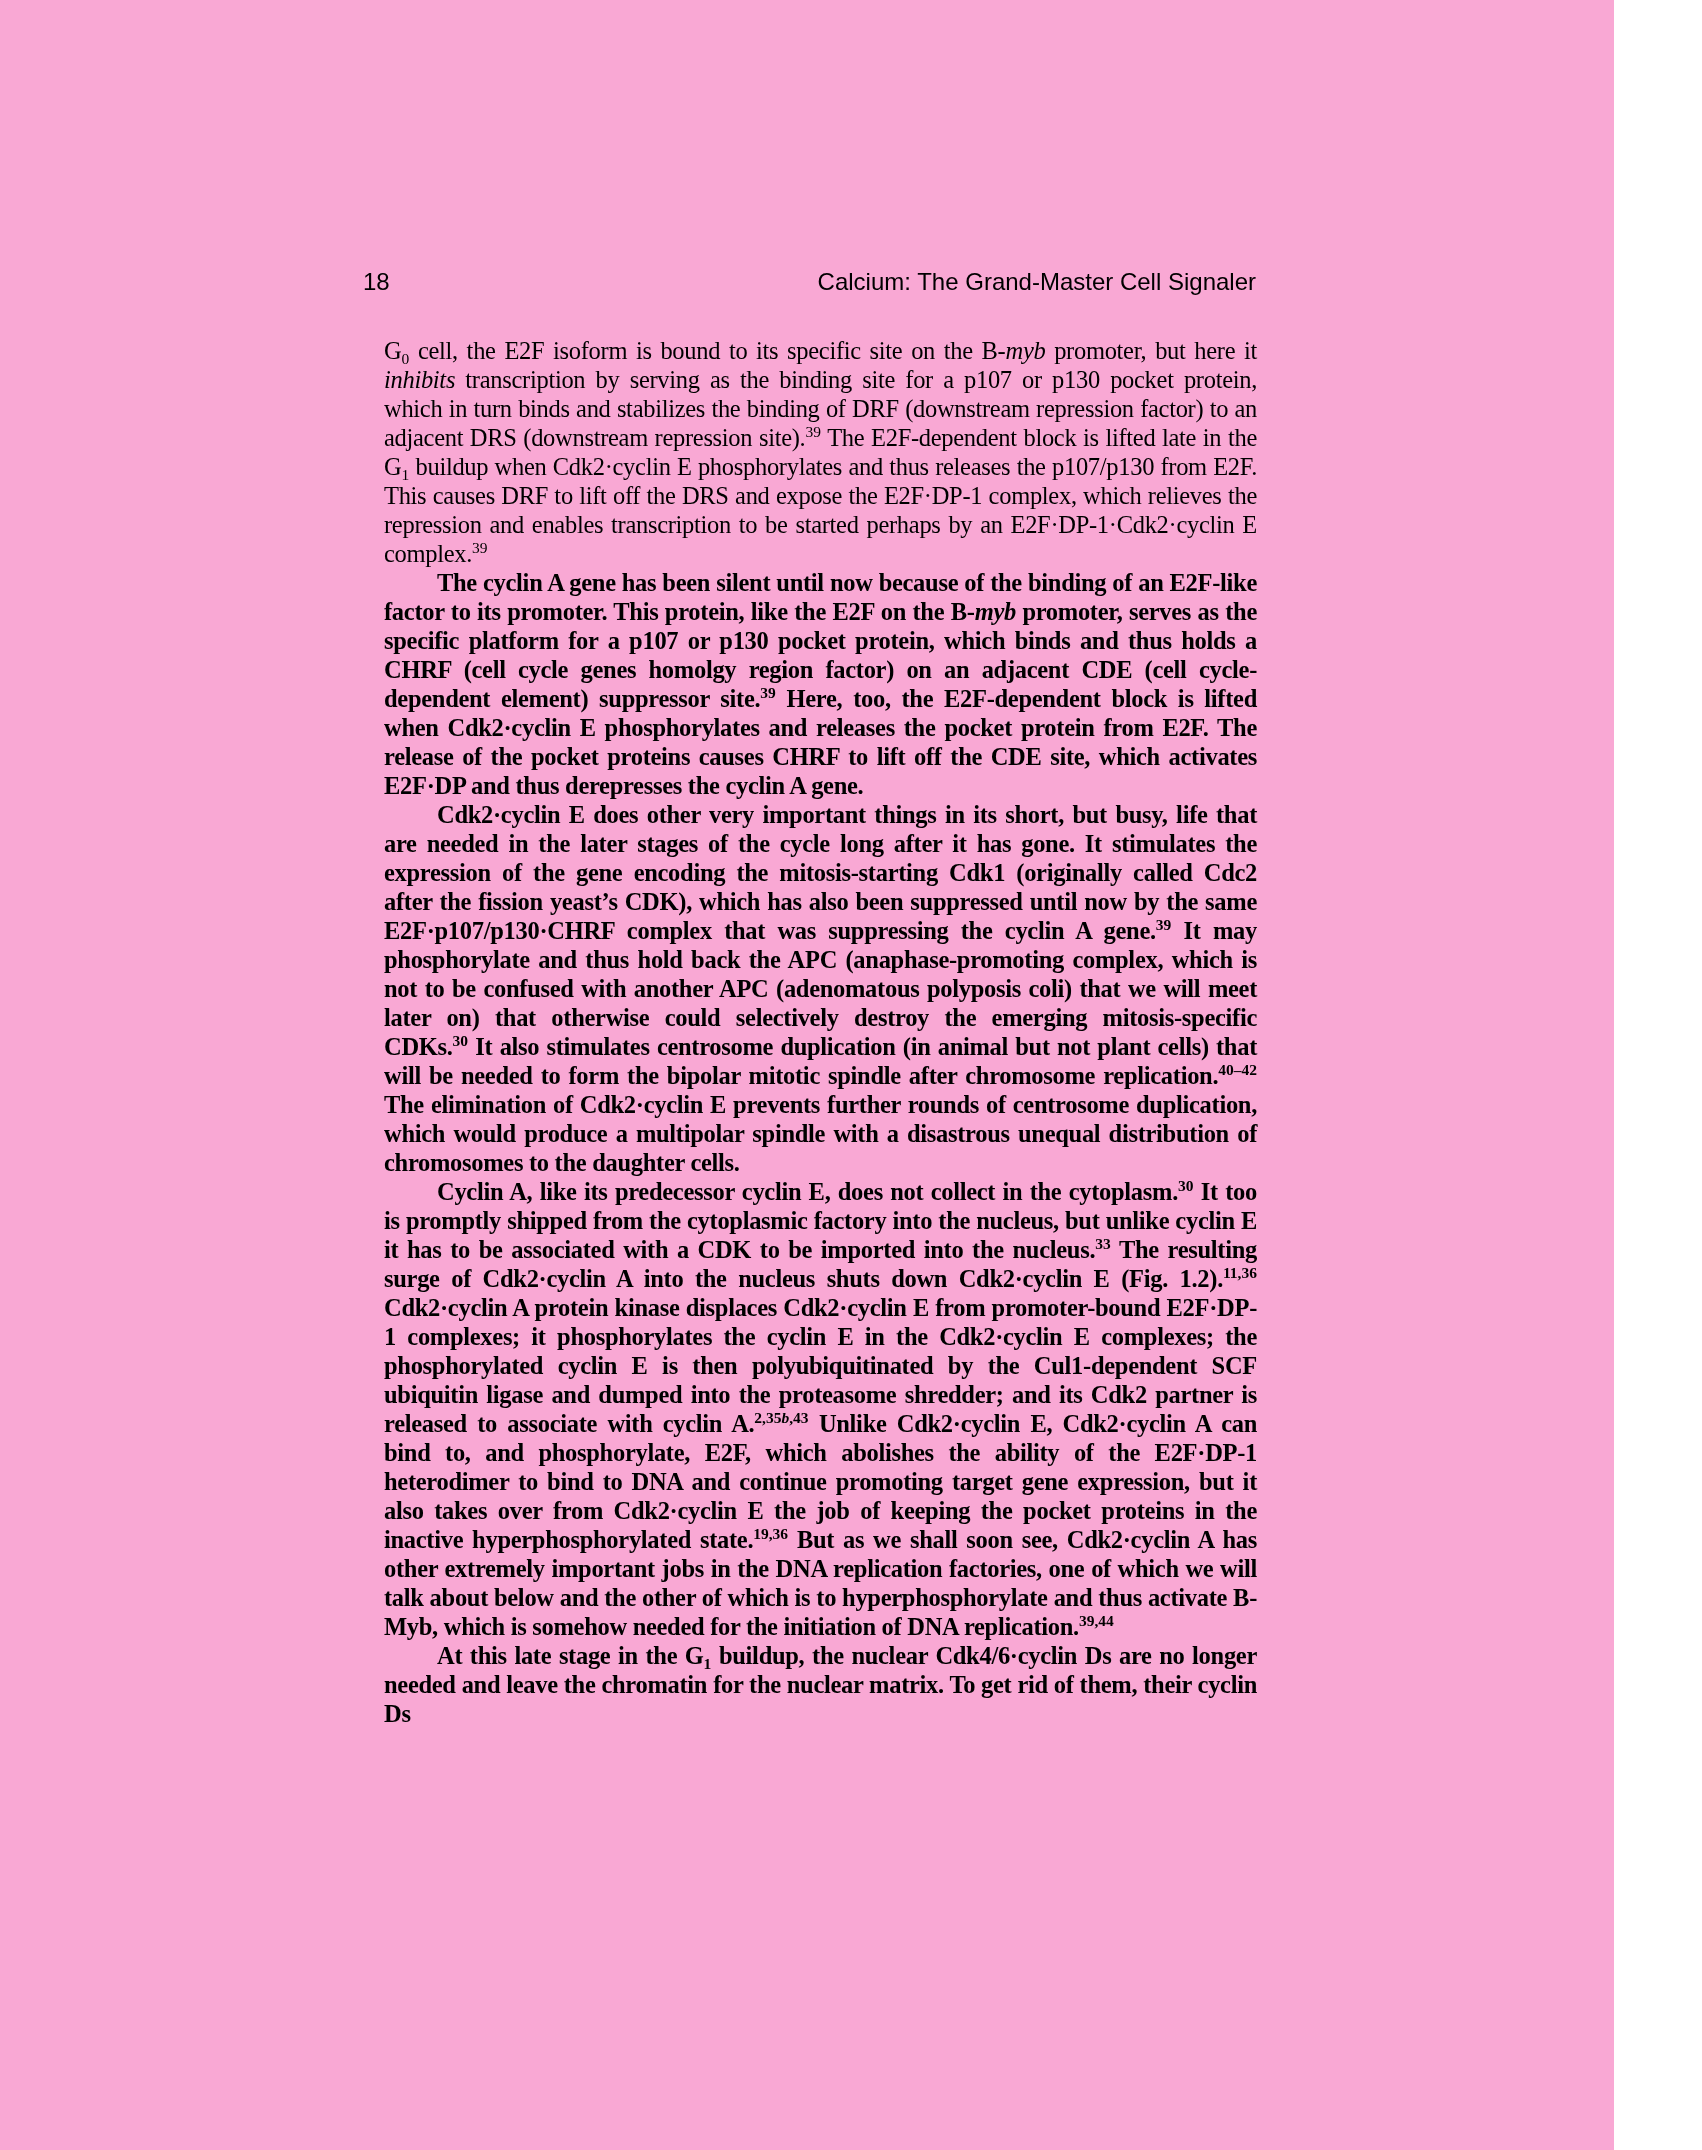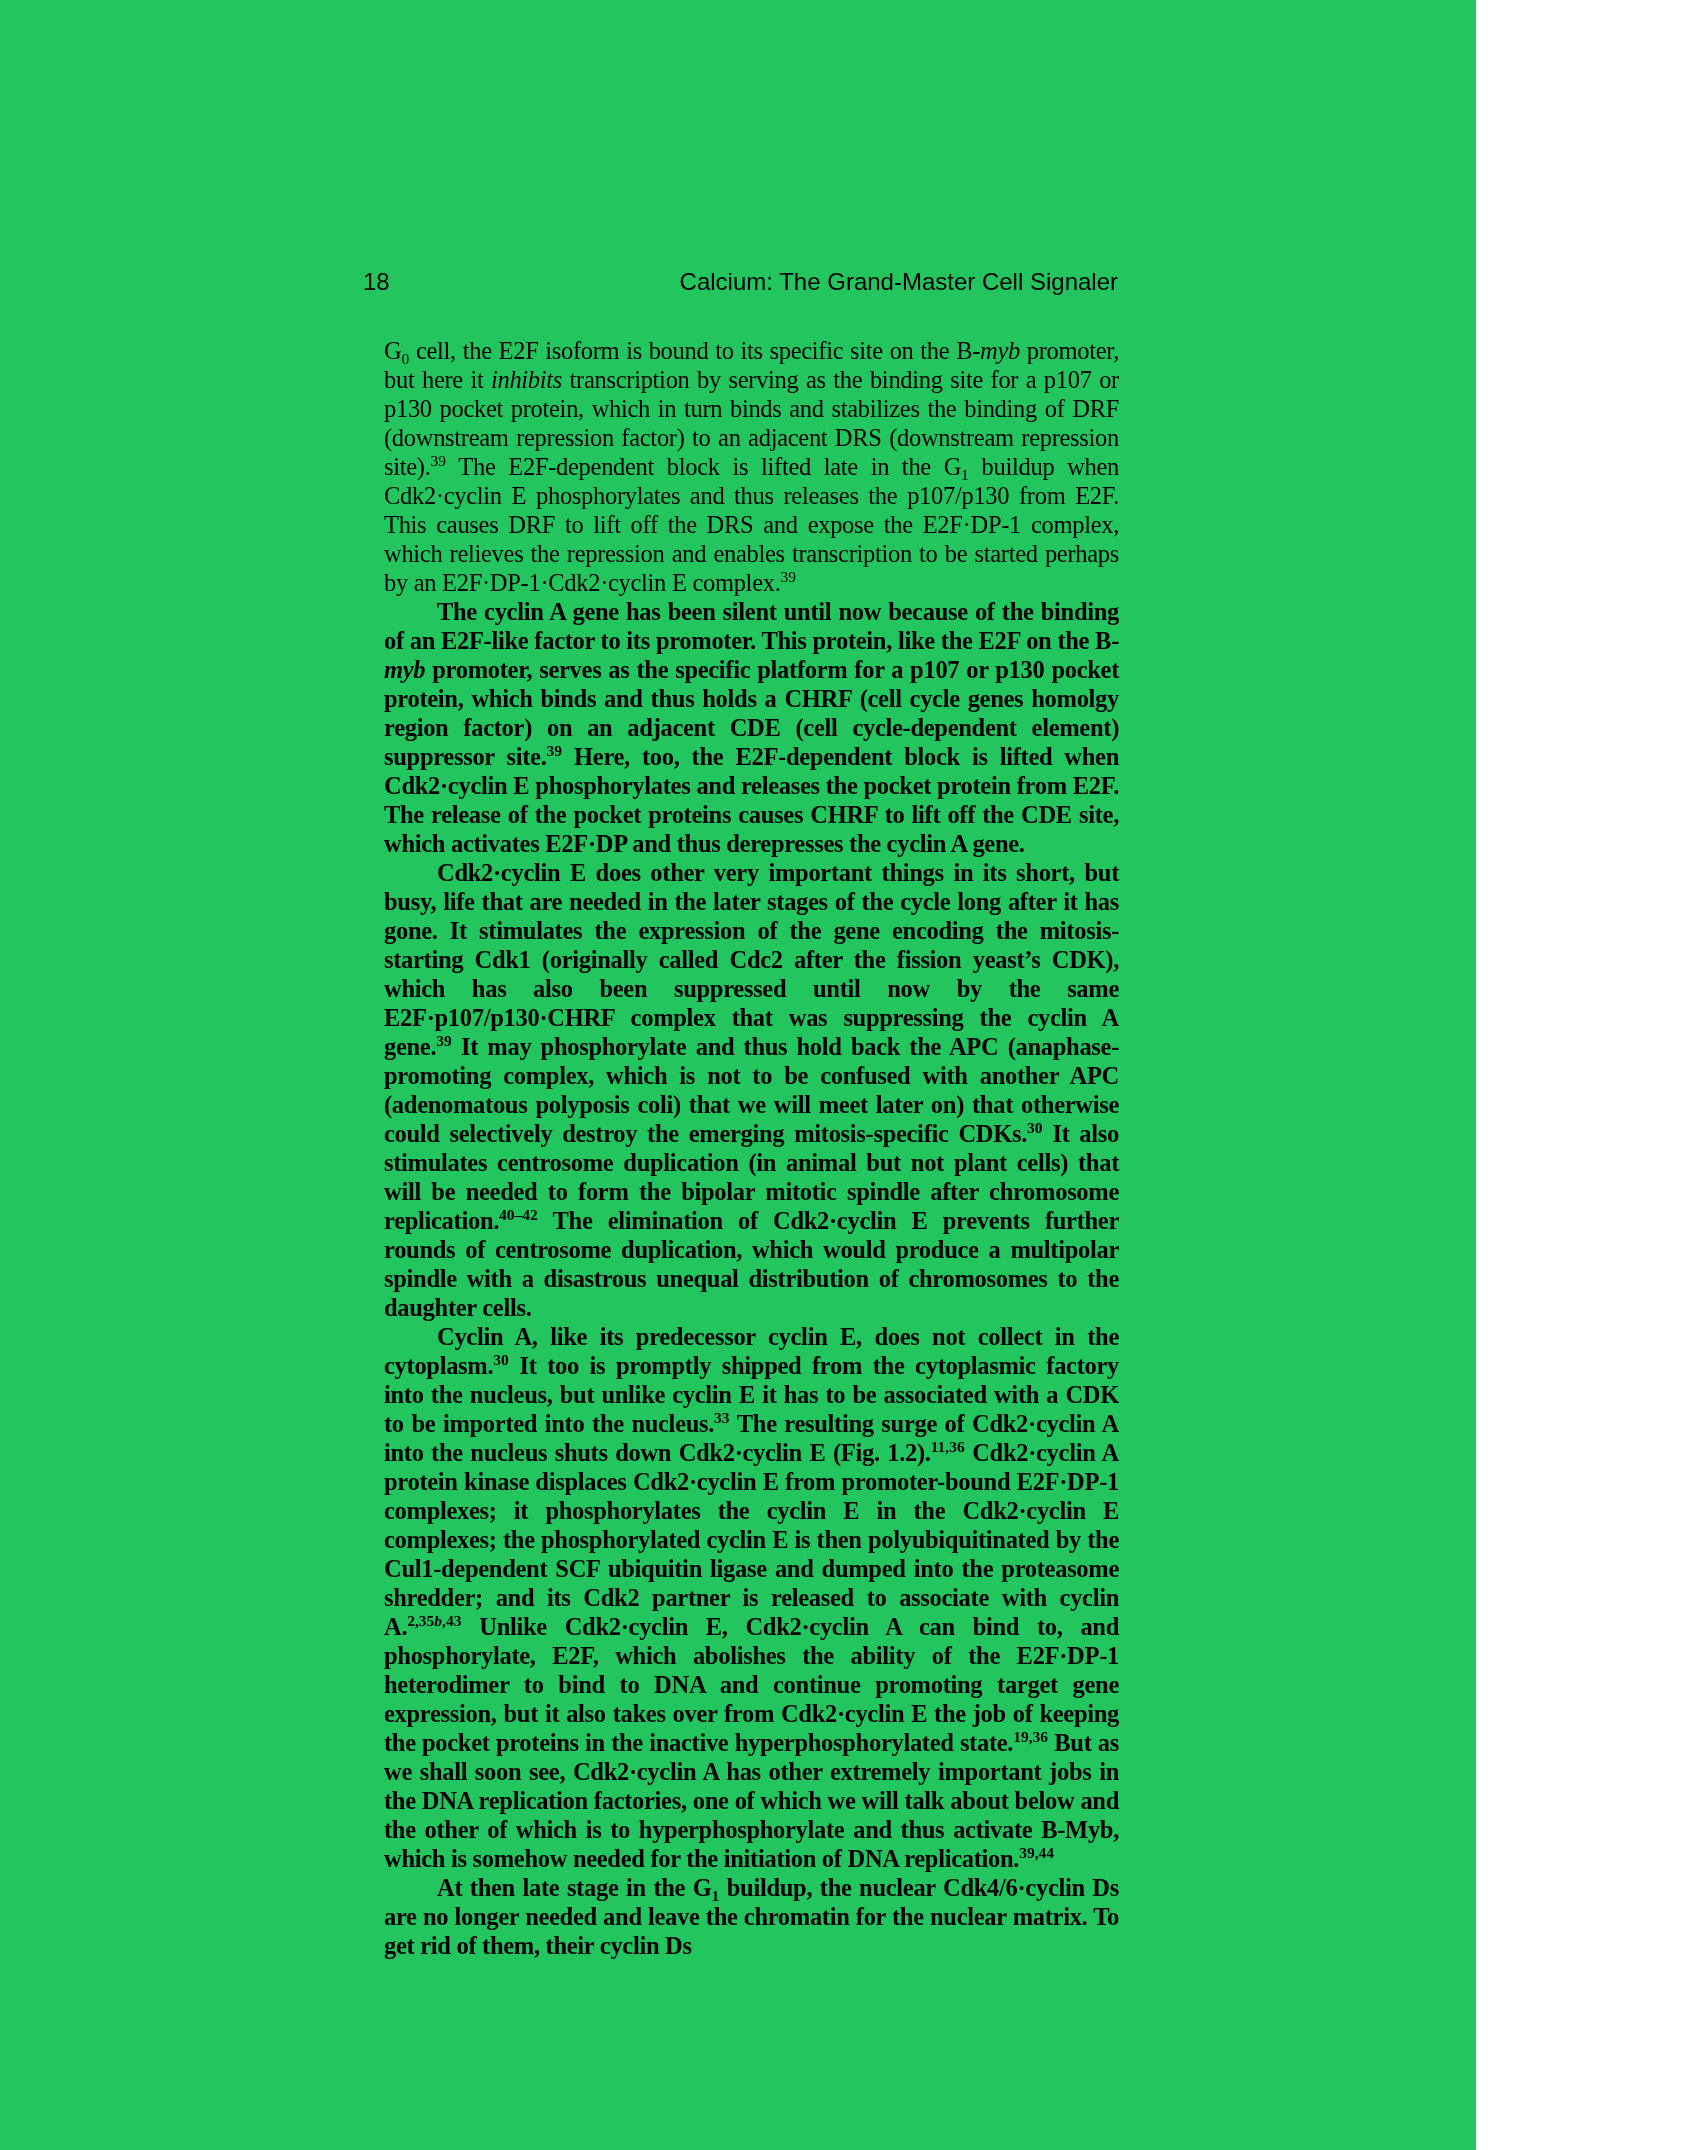--- a/index.html
+++ b/index.html
@@ -2,23 +2,23 @@
 <html style="font-size:9.6px"><head>
 <meta charset="utf-8">
 <style>
   html, body {
     margin: 0;
     padding: 0;
     background: #ffffff;
   }
   .page {
     position: relative;
-    width: 1476px;
+    width: 1614px;
     height: 2151px;
-    background: #22c55e;
+    background: #f9a8d4;
     color: #000000;
     font-family: "Liberation Serif", serif;
     overflow: hidden;
   }
   .running-header {
     position: absolute;
     top: 268px;
     left: 363px;
     right: 358px;
     display: flex;
@@ -71,17 +71,17 @@
   <div class="running-header">
     <span>18</span>
     <span>Calcium: The Grand-Master Cell Signaler</span>
   </div>
 
   <div class="body-text">
     <p><span>G</span><sub><span>0</span></sub><span> cell, the E2F isoform is bound to its specific site on the B-</span><span style="font-style: italic;">myb</span><span> promoter, but here it </span><span style="font-style: italic;">inhibits</span><span> transcription by serving as the binding site for a p107 or p130 pocket protein, which in turn binds and stabilizes the binding of DRF (downstream repression factor) to an adjacent DRS (downstream repression site).</span><sup><span>39</span></sup><span> The E2F-dependent block is lifted late in the G</span><sub><span>1</span></sub><span> buildup when Cdk2·cyclin E phosphorylates and thus releases the p107/p130 from E2F. This causes DRF to lift off the DRS and expose the E2F·DP-1 complex, which relieves the repression and enables transcription to be started perhaps by an E2F·DP-1·Cdk2·cyclin E complex.</span><sup><span>39</span></sup></p>
     <p class="indent"><span>The cyclin A gene has been silent until now because of the binding of an E2F-like factor to its promoter. This protein, like the E2F on the B-</span><span style="font-style: italic;">myb</span><span> promoter, serves as the specific platform for a p107 or p130 pocket protein, which binds and thus holds a CHRF (cell cycle genes homolgy region factor) on an adjacent CDE (cell cycle-dependent element) suppressor site.</span><sup><span>39</span></sup><span> Here, too, the E2F-dependent block is lifted when Cdk2·cyclin E phosphorylates and releases the pocket protein from E2F. The release of the pocket proteins causes CHRF to lift off the CDE site, which activates E2F·DP and thus derepresses the cyclin A gene.</span></p>
     <p class="indent"><span>Cdk2·cyclin E does other very important things in its short, but busy, life that are needed in the later stages of the cycle long after it has gone. It stimulates the expression of the gene encoding the mitosis-starting Cdk1 (originally called Cdc2 after the fission yeast’s CDK), which has also been suppressed until now by the same E2F·p107/p130·CHRF complex that was suppressing the cyclin A gene.</span><sup><span>39</span></sup><span> It may phosphorylate and thus hold back the APC (anaphase-promoting complex, which is not to be confused with another APC (adenomatous polyposis coli) that we will meet later on) that otherwise could selectively destroy the emerging mitosis-specific CDKs.</span><sup><span>30</span></sup><span> It also stimulates centrosome duplication (in animal but not plant cells) that will be needed to form the bipolar mitotic spindle  after chromosome replication.</span><sup><span>40–42</span></sup><span> The elimination of Cdk2·cyclin E prevents further rounds of centrosome duplication, which would produce a multipolar spindle with a disastrous unequal distribution of chromosomes to the daughter cells.</span></p>
     <p class="indent"><span>Cyclin A, like its predecessor cyclin E, does not collect in the cytoplasm.</span><sup><span>30</span></sup><span> It too is promptly shipped from the cytoplasmic factory into the nucleus, but unlike cyclin E it has to be associated with a CDK to be imported into the nucleus.</span><sup><span>33</span></sup><span> The resulting surge of Cdk2·cyclin A into the nucleus shuts down Cdk2·cyclin E (Fig. 1.2).</span><sup><span>11,36</span></sup><span> Cdk2·cyclin A protein kinase displaces Cdk2·cyclin E from promoter-bound E2F·DP-1 complexes; it phosphorylates the cyclin E in the Cdk2·cyclin E complexes; the phosphorylated cyclin E is then polyubiquitinated by the Cul1-dependent SCF ubiquitin ligase and dumped into the proteasome shredder; and its Cdk2 partner is released to associate with cyclin A.</span><sup><span>2,35</span></sup><sup><span style="font-style: italic;">b</span></sup><sup><span>,43</span></sup><span> Unlike Cdk2·cyclin E, Cdk2·cyclin A can bind to, and phosphorylate, E2F, which abolishes the ability of the E2F·DP-1 heterodimer to bind to DNA and continue promoting target gene expression, but it also takes over from Cdk2·cyclin E the job of keeping the pocket proteins in the inactive hyperphosphorylated state.</span><sup><span>19,36</span></sup><span> But as we shall soon see, Cdk2·cyclin A has other extremely important jobs in the DNA replication factories, one of which we will talk about below and the other of which is to hyperphosphorylate and thus activate B-Myb, which is somehow needed for the initiation of DNA replication.</span><sup><span>39,44</span></sup></p>
-    <p class="indent"><span>At then late stage in the G</span><sub><span>1</span></sub><span> buildup, the nuclear Cdk4/6·cyclin Ds are no longer needed and leave the chromatin for the nuclear matrix. To get rid of them, their cyclin Ds</span></p>
+    <p class="indent"><span>At this late stage in the G</span><sub><span>1</span></sub><span> buildup, the nuclear Cdk4/6·cyclin Ds are no longer needed and leave the chromatin for the nuclear matrix. To get rid of them, their cyclin Ds</span></p>
   </div>
 
 </div>
 
 
 </body></html>

